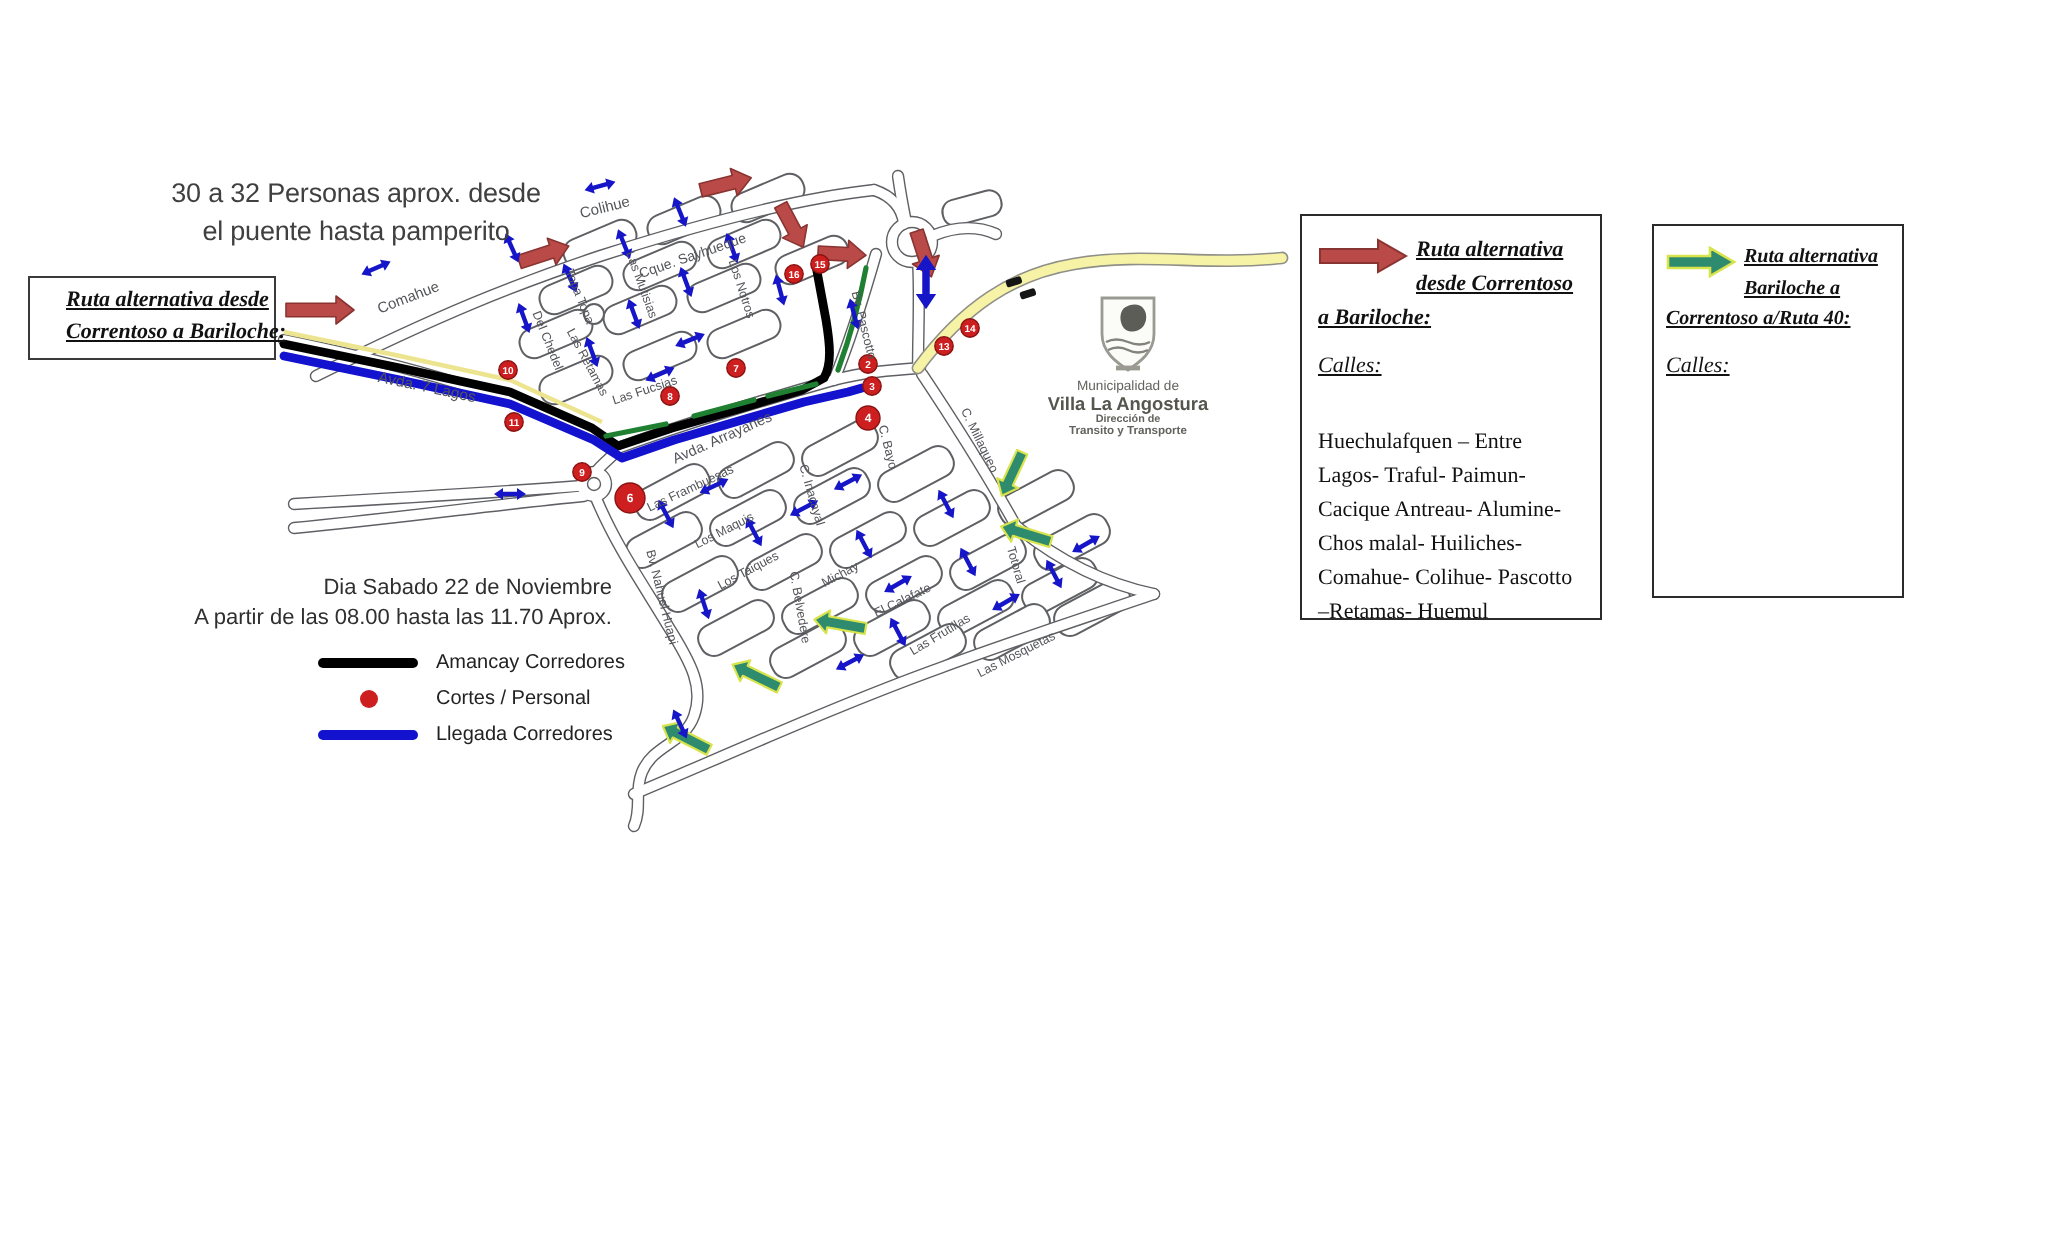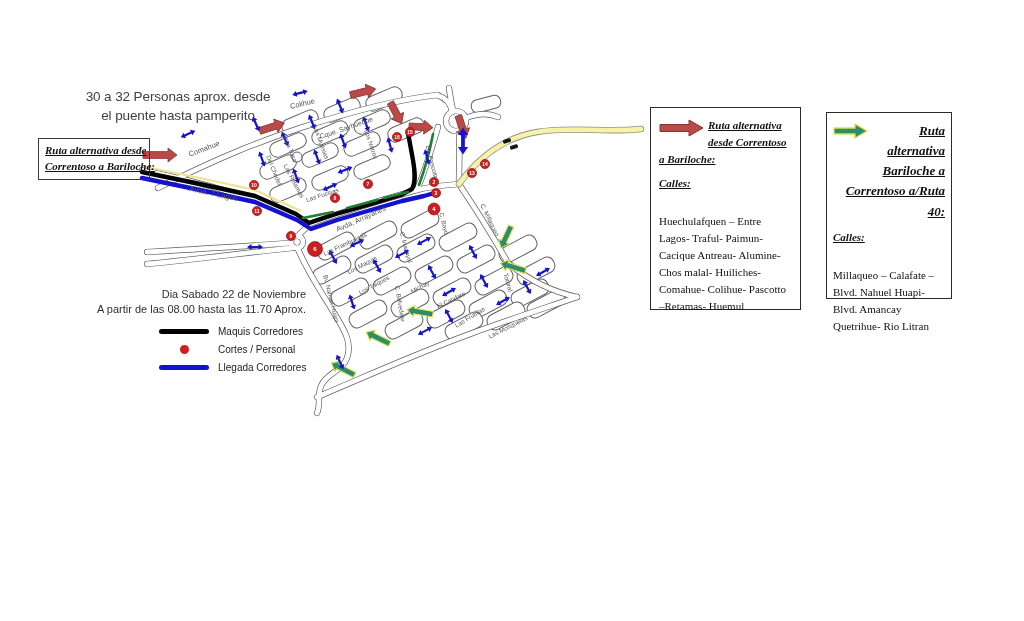--- a/index.html
+++ b/index.html
@@ -3,24 +3,24 @@
 <meta charset="utf-8">
 <style>
   html,body{margin:0;padding:0;}
   body{width:1024px;height:621px;background:#ffffff;overflow:hidden;
        font-family:"Liberation Sans",sans-serif;}
   .canvas{position:relative;width:1024px;height:621px;background:#fff;}
 
   
   .top-note{position:absolute;left:57px;top:87px;width:242px;text-align:center;
             font-size:13.5px;line-height:1.42;color:#404040;letter-spacing:-0.1px;}
-  .left-box{position:absolute;left:14px;top:138px;width:112px;height:42px;
-            border:1.5px solid #3a3a3a;box-sizing:border-box;padding:4px 6px;
+  .left-box{position:absolute;left:14px;top:138px;width:124px;height:42px;
+            border:1.5px solid #3a3a3a;box-sizing:border-box;padding:4px 18px;
             font-family:"Liberation Serif",serif;font-style:italic;font-weight:bold;
-            font-size:11px;line-height:1.45;color:#111;margin-left:24px;}
+            font-size:11px;line-height:1.45;color:#111;}
   .left-box div{text-decoration:underline;white-space:nowrap;}
   .date-note{position:absolute;left:88px;top:287px;width:218px;text-align:right;
              font-size:11px;line-height:1.35;color:#2f2f2f;}
 
   
   .legend{position:absolute;left:158px;top:322px;width:170px;}
   .lg-row{display:flex;align-items:center;height:18px;}
   .lg-swatch{width:52px;display:flex;justify-content:center;align-items:center;margin-right:8px;}
   .lg-line{display:inline-block;width:50px;height:5px;border-radius:3px;}
   .lg-line.black{background:#000;}
@@ -35,24 +35,24 @@
   .logo-l2{font-size:9.2px;font-weight:bold;color:#56564f;margin-top:0px;}
   .logo-l3{font-size:5.4px;font-weight:bold;margin-top:0px;}
   .logo-l4{font-size:5.8px;font-weight:bold;}
 
   
   .info-box{position:absolute;border:1px solid #2b2b2b;box-sizing:border-box;
             font-family:"Liberation Serif",serif;color:#111;background:#fff;}
   .box1{left:650px;top:107px;width:151px;height:203px;padding:9px 8px;}
   .box2{left:826px;top:112px;width:126px;height:187px;padding:8px 6px;}
   .ib-head{font-weight:bold;font-style:italic;font-size:11px;line-height:1.55;font-family:Liberation Serif, serif;}
-  .box2 .ib-head{font-size:13px;text-align:right;}
+  .box2 .ib-head{font-size:10px;}
   .ib-head .hd{text-decoration:underline;}
   .ib-arrow{float:left;margin:2px 3px 2px 0;}
-  .ib-calles{font-weight:bold;font-style:italic;font-size:11px;text-decoration:underline;
+  .ib-calles{font-weight:normal;font-style:italic;font-size:11px;text-decoration:underline;
              margin-top:9px;clear:both;}
   .ib-body{font-size:11px;line-height:1.55;margin-top:24px;}
 
   
   #mapsvg{position:absolute;left:130px;top:80px;}
   .blk{fill:#fff;stroke:#5f6064;stroke-width:1;}
   .road-casing{fill:none;stroke:#5f6064;stroke-width:6.2;stroke-linecap:round;}
   .road-inner{fill:none;stroke:#fff;stroke-width:4.8;stroke-linecap:round;}
   .yroad-casing{fill:none;stroke:#8f8f88;stroke-width:6.4;stroke-linecap:round;}
   .yroad-fill{fill:none;stroke:#f6f2a6;stroke-width:4.8;stroke-linecap:round;}
@@ -294,32 +294,45 @@
   <div class="top-note">
     <div>30 a 32 Personas aprox. desde</div>
     <div>el puente hasta pamperito</div>
   </div>
 
   <div class="left-box">
     <div>Ruta alternativa desde</div>
     <div>Correntoso a Bariloche:</div>
   </div>
 
+  <div class="logo">
+    <svg width="34" height="42" viewBox="0 0 34 42">
+      <path d="M4,2 h26 v18 c0,9 -7,14 -13,18 c-6,-4 -13,-9 -13,-18 Z" fill="#fbfbf8" stroke="#9a9a92" stroke-width="1.4"></path>
+      <path d="M15,7 c6,-4 12,-1 11,6 c-1,5 -6,7 -10,5 c-3,-2 -4,-8 -1,-11 Z" fill="#5d5d58"></path>
+      <path d="M6,24 q5,-2.5 11,0 q6,2.5 11,0" fill="none" stroke="#83837c" stroke-width="1.2"></path>
+      <path d="M7,28 q5,-2.5 10,0 q5,2.5 10,0" fill="none" stroke="#83837c" stroke-width="1.2"></path>
+      <path d="M11,37 h12" stroke="#9a9a92" stroke-width="2.4"></path>
+    </svg>
+    <div class="logo-l1">Municipalidad de</div>
+    <div class="logo-l2">Villa La Angostura</div>
+    <div class="logo-l3">Dirección de</div>
+    <div class="logo-l4">Transito y Transporte</div>
+  </div>
 
   <div class="date-note">
     <div>Dia Sabado 22 de Noviembre</div>
     <div>A partir de las 08.00 hasta las 11.70 Aprox.</div>
   </div>
 
   <div class="legend">
     <div class="lg-row">
       <span class="lg-swatch">
           <span class="lg-line black"></span>
         </span>
-      <span class="lg-label">Maquis Corredores</span>
+      <span class="lg-label">Amancay Corredores</span>
     </div>
     <div class="lg-row">
       <span class="lg-swatch">
           <span class="lg-dot"></span>
         </span>
       <span class="lg-label">Cortes / Personal</span>
     </div>
     <div class="lg-row">
       <span class="lg-swatch">
           <span class="lg-line blue"></span>
@@ -338,16 +351,15 @@
     <div class="ib-body">Huechulafquen – Entre Lagos- Traful- Paimun- Cacique Antreau- Alumine- Chos malal- Huiliches- Comahue- Colihue- Pascotto –Retamas- Huemul</div>
   </div>
 
   <div class="info-box box2">
     <div class="ib-head">
       <svg class="ib-arrow" width="36" height="16" viewBox="0 0 36 16">
         <path d="M1,5 L22,5 L22,1 L34,8 L22,15 L22,11 L1,11 Z" fill="#2e8b6e" stroke="#d9e34c" stroke-width="1.3"></path>
       </svg><span class="hd">Ruta alternativa Bariloche a Correntoso a/Ruta 40:</span>
     </div>
     <div class="ib-calles">Calles:</div>
-    <div class="ib-body">Millaqueo – Calafate – Blvd. Nahuel Huapi- Blvd. Amancay Quetrihue- Rio Litran</div>
   </div>
 
 </div>
 
 </body></html>

